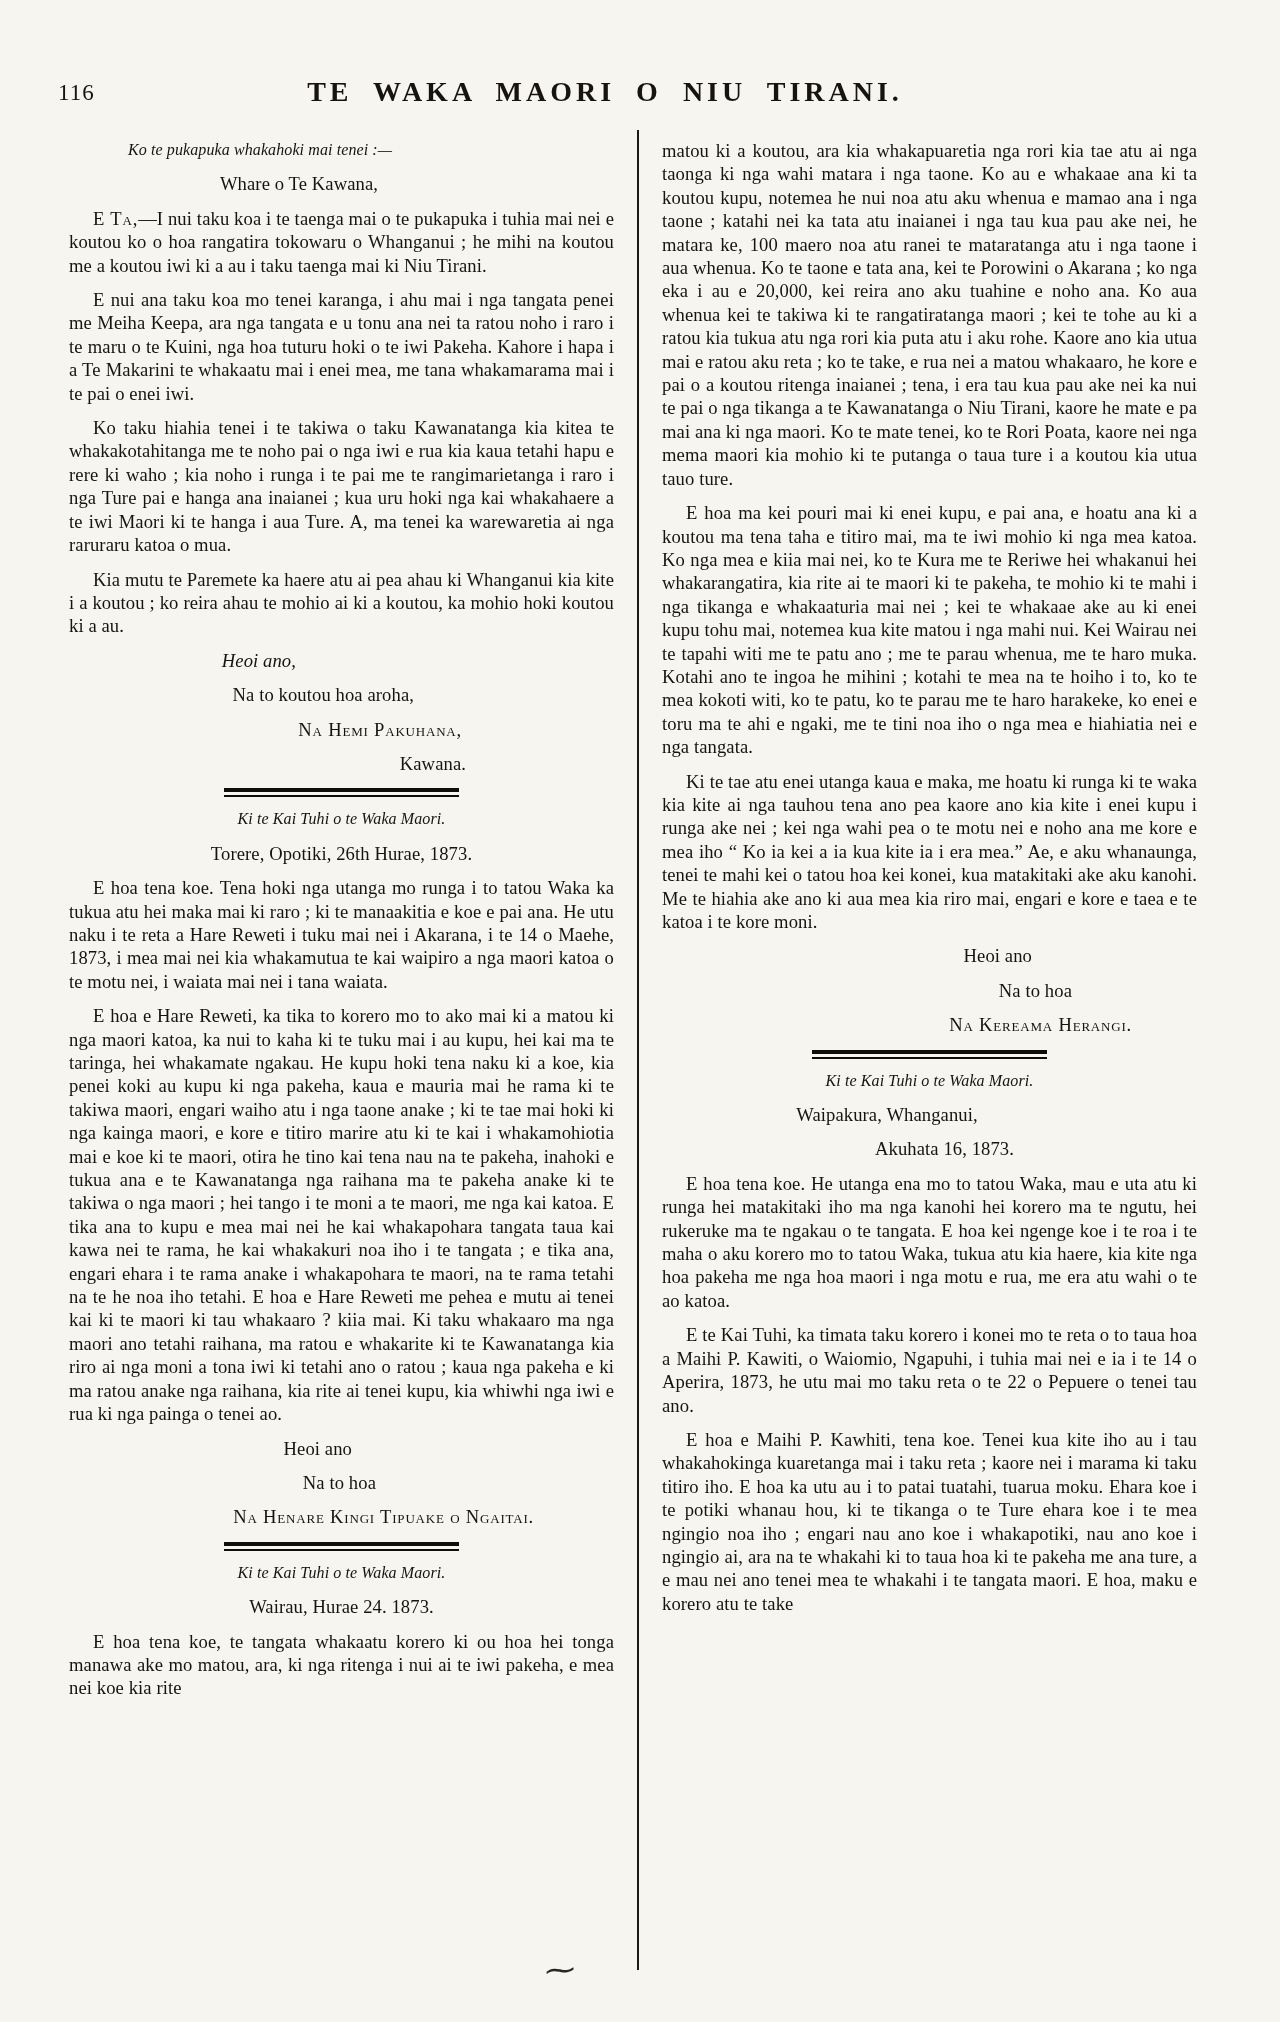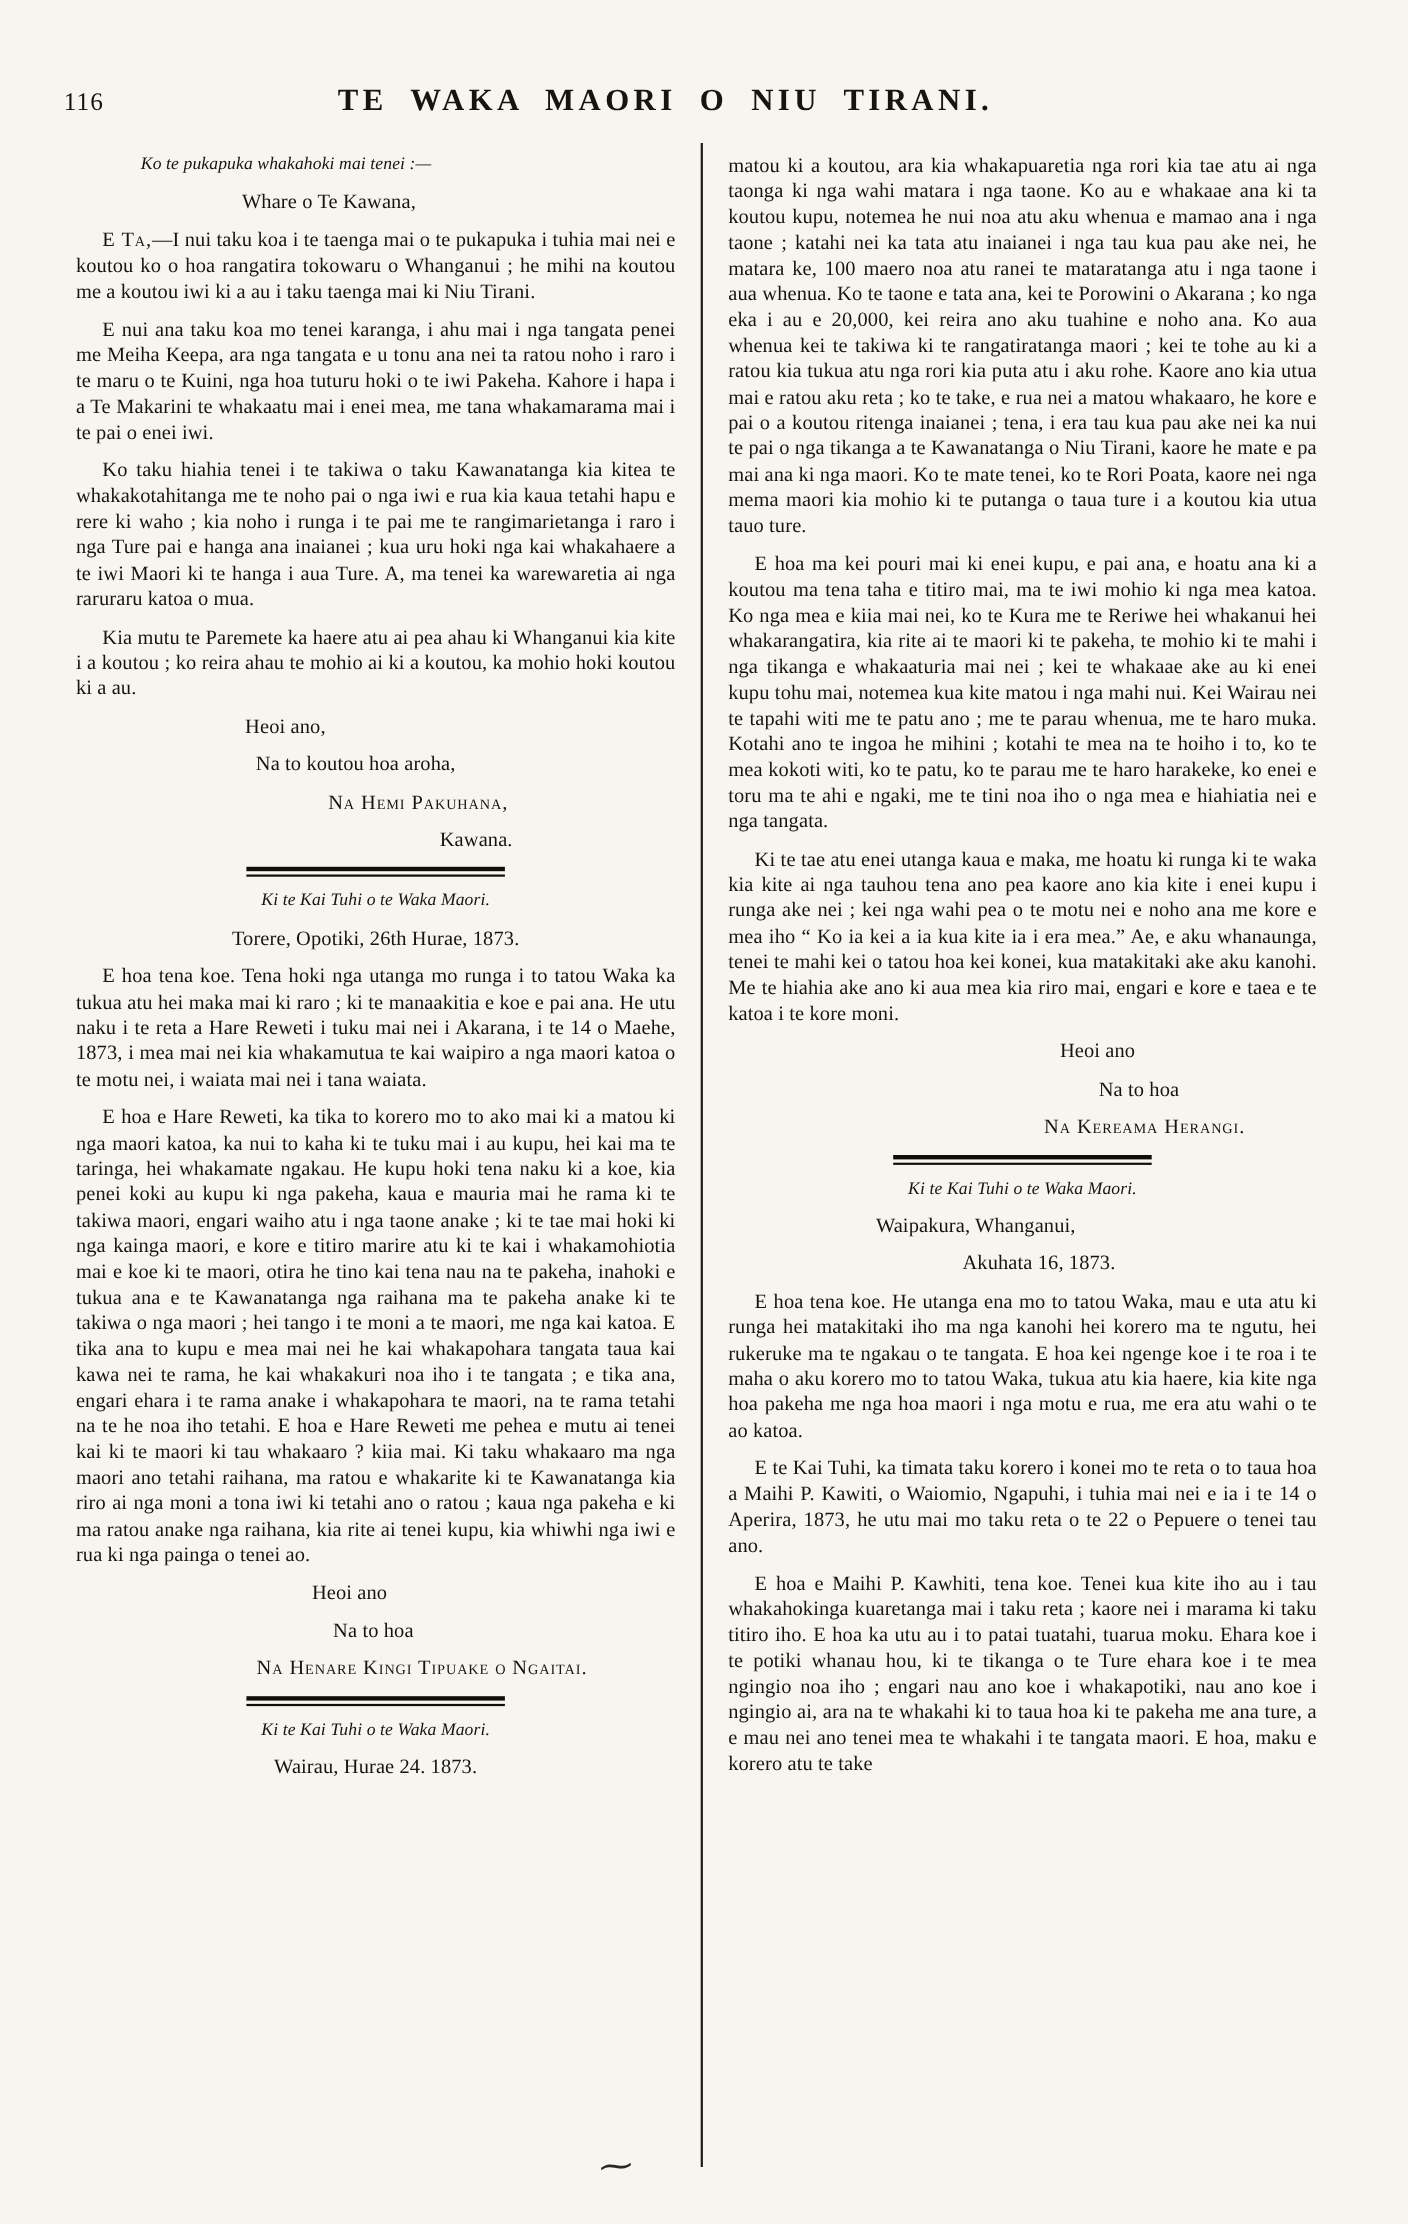--- a/index.html
+++ b/index.html
@@ -70,39 +70,40 @@
     <div class="col-rule"></div>
 
     <section class="col left">
 
       <p class="ital-head indented">Ko te pukapuka whakahoki mai tenei :—</p>
       <p class="addr shift-left">Whare o Te Kawana,</p>
       <p class="p"><span class="smallcaps">E Ta,</span><span>—I nui taku koa i te taenga mai o te pukapuka i tuhia mai nei e koutou ko o hoa rangatira tokowaru o Whanganui ; he mihi na koutou me a koutou iwi ki a au i taku taenga mai ki Niu Tirani.</span></p>
       <p class="p">E nui ana taku koa mo tenei karanga, i ahu mai i nga tangata penei me Meiha Keepa, ara nga tangata e u tonu ana nei ta ratou noho i raro i te maru o te Kuini, nga hoa tuturu hoki o te iwi Pakeha. Kahore i hapa i a Te Makarini te whakaatu mai i enei mea, me tana whakamarama mai i te pai o enei iwi.</p>
       <p class="p">Ko taku hiahia tenei i te takiwa o taku Kawanatanga kia kitea te whakakotahitanga me te noho pai o nga iwi e rua kia kaua tetahi hapu e rere ki waho ; kia noho i runga i te pai me te rangimarietanga i raro i nga Ture pai e hanga ana inaianei ; kua uru hoki nga kai whakahaere a te iwi Maori ki te hanga i aua Ture. A, ma tenei ka warewaretia ai nga raruraru katoa o mua.</p>
       <p class="p">Kia mutu te Paremete ka haere atu ai pea ahau ki Whanganui kia kite i a koutou ; ko reira ahau te mohio ai ki a koutou, ka mohio hoki koutou ki a au.</p>
-      <p class="closing" style="padding-right:318px;">Heoi ano,</p>
+      <p class="closing" style="padding-right:318px;font-style:italic;">Heoi ano,</p>
       <p class="closing" style="padding-right:200px;">Na to koutou hoa aroha,</p>
       <p class="closing smallcaps" style="padding-right:152px;">Na Hemi Pakuhana,</p>
       <p class="closing" style="padding-right:148px;">Kawana.</p>
 
       <div class="section-rule"></div>
 
       <p class="ital-head centered">Ki te Kai Tuhi o te Waka Maori.</p>
       <p class="addr">Torere, Opotiki, 26th Hurae, 1873.</p>
       <p class="p">E hoa tena koe. Tena hoki nga utanga mo runga i to tatou Waka ka tukua atu hei maka mai ki raro ; ki te manaakitia e koe e pai ana. He utu naku i te reta a Hare Reweti i tuku mai nei i Akarana, i te 14 o Maehe, 1873, i mea mai nei kia whakamutua te kai waipiro a nga maori katoa o te motu nei, i waiata mai nei i tana waiata.</p>
       <p class="p">E hoa e Hare Reweti, ka tika to korero mo to ako mai ki a matou ki nga maori katoa, ka nui to kaha ki te tuku mai i au kupu, hei kai ma te taringa, hei whakamate ngakau. He kupu hoki tena naku ki a koe, kia penei koki au kupu ki nga pakeha, kaua e mauria mai he rama ki te takiwa maori, engari waiho atu i nga taone anake ; ki te tae mai hoki ki nga kainga maori, e kore e titiro marire atu ki te kai i whakamohiotia mai e koe ki te maori, otira he tino kai tena nau na te pakeha, inahoki e tukua ana e te Kawanatanga nga raihana ma te pakeha anake ki te takiwa o nga maori ; hei tango i te moni a te maori, me nga kai katoa. E tika ana to kupu e mea mai nei he kai whakapohara tangata taua kai kawa nei te rama, he kai whakakuri noa iho i te tangata ; e tika ana, engari ehara i te rama anake i whakapohara te maori, na te rama tetahi na te he noa iho tetahi. E hoa e Hare Reweti me pehea e mutu ai tenei kai ki te maori ki tau whakaaro ? kiia mai. Ki taku whakaaro ma nga maori ano tetahi raihana, ma ratou e whakarite ki te Kawanatanga kia riro ai nga moni a tona iwi ki tetahi ano o ratou ; kaua nga pakeha e ki ma ratou anake nga raihana, kia rite ai tenei kupu, kia whiwhi nga iwi e rua ki nga painga o tenei ao.</p>
       <p class="closing" style="padding-right:262px;">Heoi ano</p>
       <p class="closing" style="padding-right:238px;">Na to hoa</p>
       <p class="closing smallcaps" style="padding-right:80px;">Na Henare Kingi Tipuake o Ngaitai.</p>
 
       <div class="section-rule"></div>
 
       <p class="ital-head centered">Ki te Kai Tuhi o te Waka Maori.</p>
       <p class="addr">Wairau, Hurae 24. 1873.</p>
+      <p class="p">E hoa tena koe, te tangata whakaatu korero ki ou hoa hei tonga manawa ake mo matou, ara, ki nga ritenga i nui ai te iwi pakeha, e mea nei koe kia rite</p>
     </section>
 
     <section class="col right">
 
       <p class="p noindent">matou ki a koutou, ara kia whakapuaretia nga rori kia tae atu ai nga taonga ki nga wahi matara i nga taone. Ko au e whakaae ana ki ta koutou kupu, notemea he nui noa atu aku whenua e mamao ana i nga taone ; katahi nei ka tata atu inaianei i nga tau kua pau ake nei, he matara ke, 100 maero noa atu ranei te mataratanga atu i nga taone i aua whenua. Ko te taone e tata ana, kei te Porowini o Akarana ; ko nga eka i au e 20,000, kei reira ano aku tuahine e noho ana. Ko aua whenua kei te takiwa ki te rangatiratanga maori ; kei te tohe au ki a ratou kia tukua atu nga rori kia puta atu i aku rohe. Kaore ano kia utua mai e ratou aku reta ; ko te take, e rua nei a matou whakaaro, he kore e pai o a koutou ritenga inaianei ; tena, i era tau kua pau ake nei ka nui te pai o nga tikanga a te Kawanatanga o Niu Tirani, kaore he mate e pa mai ana ki nga maori. Ko te mate tenei, ko te Rori Poata, kaore nei nga mema maori kia mohio ki te putanga o taua ture i a koutou kia utua tauo ture.</p>
       <p class="p">E hoa ma kei pouri mai ki enei kupu, e pai ana, e hoatu ana ki a koutou ma tena taha e titiro mai, ma te iwi mohio ki nga mea katoa. Ko nga mea e kiia mai nei, ko te Kura me te Reriwe hei whakanui hei whakarangatira, kia rite ai te maori ki te pakeha, te mohio ki te mahi i nga tikanga e whakaaturia mai nei ; kei te whakaae ake au ki enei kupu tohu mai, notemea kua kite matou i nga mahi nui. Kei Wairau nei te tapahi witi me te patu ano ; me te parau whenua, me te haro muka. Kotahi ano te ingoa he mihini ; kotahi te mea na te hoiho i to, ko te mea kokoti witi, ko te patu, ko te parau me te haro harakeke, ko enei e toru ma te ahi e ngaki, me te tini noa iho o nga mea e hiahiatia nei e nga tangata.</p>
       <p class="p">Ki te tae atu enei utanga kaua e maka, me hoatu ki runga ki te waka kia kite ai nga tauhou tena ano pea kaore ano kia kite i enei kupu i runga ake nei ; kei nga wahi pea o te motu nei e noho ana me kore e mea iho “ Ko ia kei a ia kua kite ia i era mea.” Ae, e aku whanaunga, tenei te mahi kei o tatou hoa kei konei, kua matakitaki ake aku kanohi. Me te hiahia ake ano ki aua mea kia riro mai, engari e kore e taea e te katoa i te kore moni.</p>
       <p class="closing" style="padding-right:165px;">Heoi ano</p>
       <p class="closing" style="padding-right:125px;">Na to hoa</p>
       <p class="closing smallcaps" style="padding-right:65px;">Na Kereama Herangi.</p>

